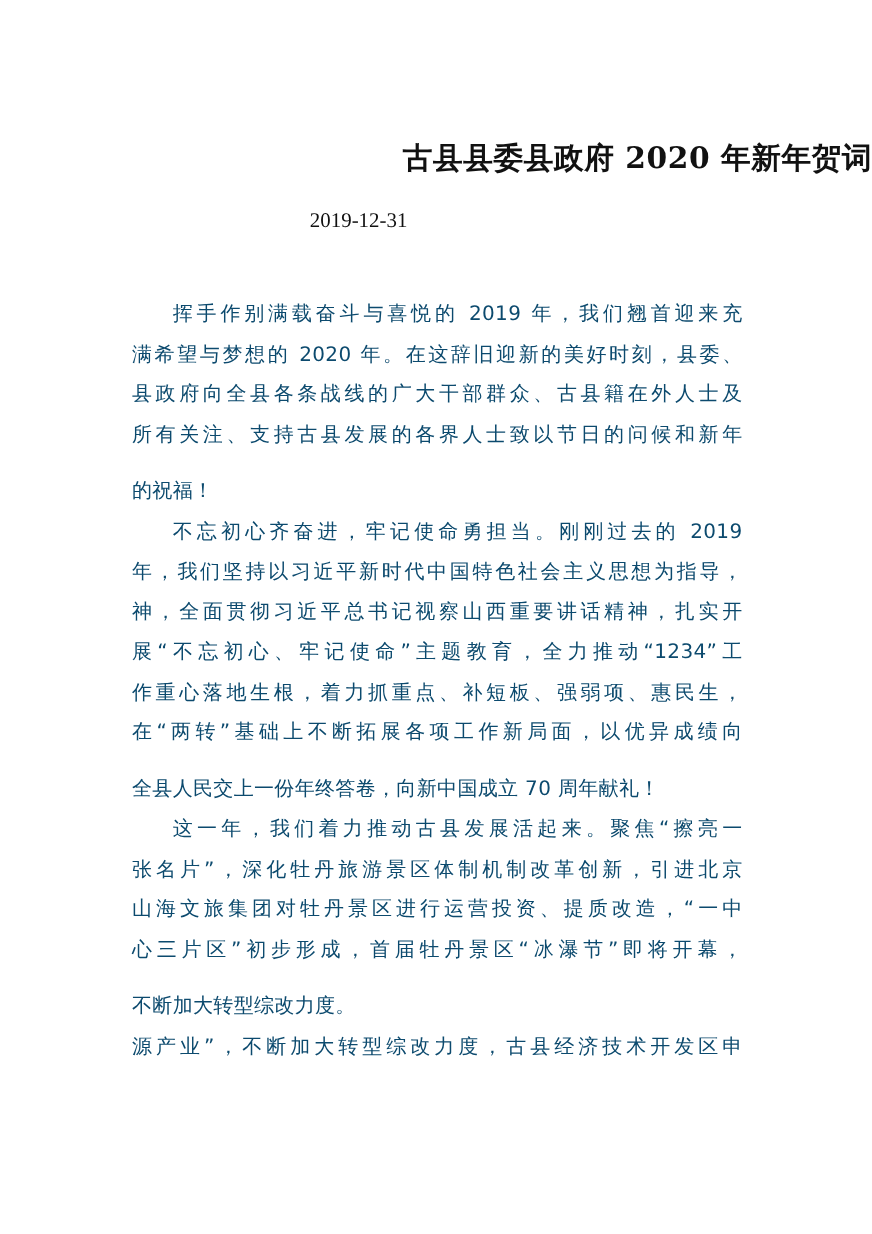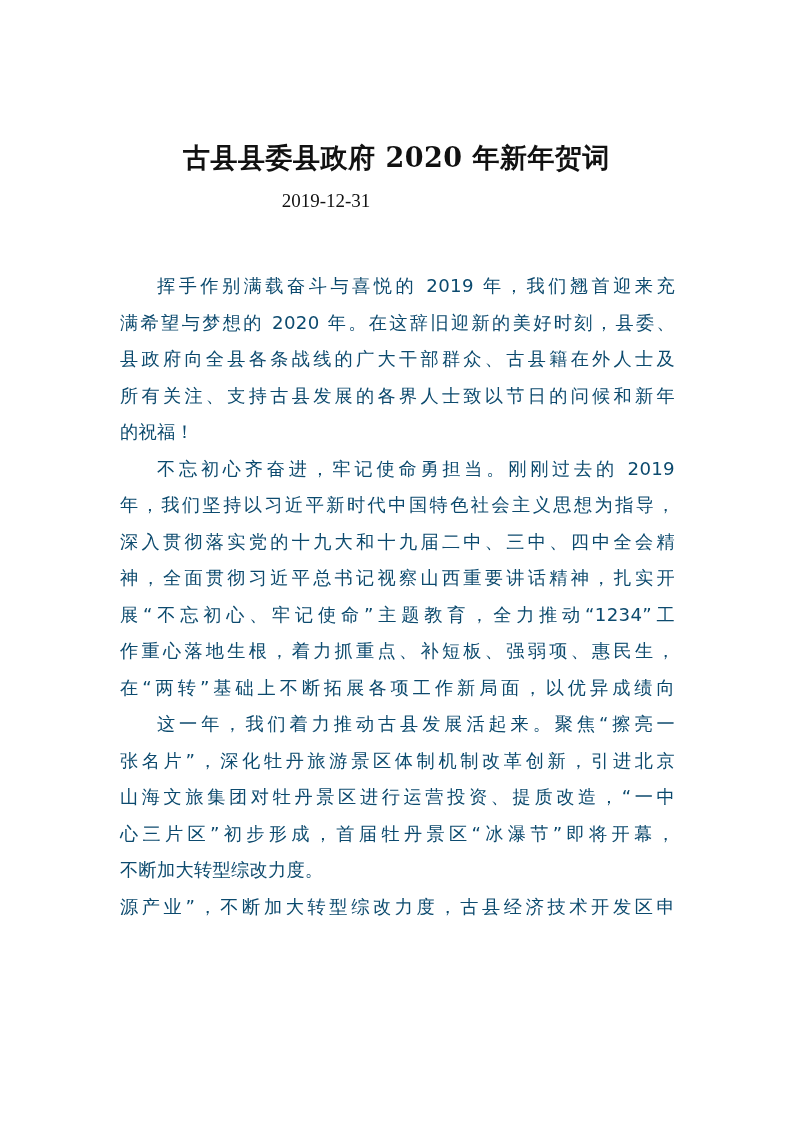--- a/index.html
+++ b/index.html
@@ -1,61 +1,61 @@
 <!DOCTYPE html>
 <html><head>
 <meta charset="utf-8">
 <style>
   html, body { margin: 0; padding: 0; background: #ffffff; }
   body { width: 793px; height: 1122px; position: relative; overflow: hidden; }
   .page { position: absolute; left: 0; top: 0; width: 793px; height: 1122px; background: #fff; }
   .title {
-    position: absolute; left: 0; top: 140px; width: 793px; text-align: center;
+    position: absolute; left: 0; top: 126px; width: 793px; text-align: right;
     font-family: "DejaVu Serif", "Liberation Serif", serif;
     font-weight: bold; font-size: 27px; color: #111; letter-spacing: 0.5px;
   }
   .date {
     position: absolute; left: 0; top: 190px; width: 652px; text-align: center;
     font-family: "Liberation Serif", serif; font-size: 19px; color: #111;
   }
   .body {
     position: absolute; left: 120px; top: 268px; width: 555px;
     font-family: "DejaVu Sans", "Liberation Sans", sans-serif;
     font-size: 18.2px; color: #0c4a6e;
   }
   .line {
     height: 36.5px; line-height: 36.5px; white-space: nowrap;
     text-align: justify; text-align-last: justify; letter-spacing: 0.3px;
   }
   .line.indent { padding-left: 37px; }
-  .line.last { text-align-last: left; }
+  .line.last { text-align-last: left; margin-top: 15px; }
 </style>
 </head>
 <body>
 
 <div class="page">
   <div class="title">古县县委县政府 2020 年新年贺词</div>
   <div class="date">2019-12-31</div>
 
   <div class="body">
     <div>
       <div class="line indent">挥手作别满载奋斗与喜悦的 2019 年，我们翘首迎来充</div>
       <div class="line">满希望与梦想的 2020 年。在这辞旧迎新的美好时刻，县委、</div>
       <div class="line">县政府向全县各条战线的广大干部群众、古县籍在外人士及</div>
       <div class="line">所有关注、支持古县发展的各界人士致以节日的问候和新年</div>
       <div class="line last">的祝福！</div>
     </div>
     <div>
       <div class="line indent">不忘初心齐奋进，牢记使命勇担当。刚刚过去的 2019</div>
       <div class="line">年，我们坚持以习近平新时代中国特色社会主义思想为指导，</div>
-      <div class="line">深入贯彻落实党的十九大和十九届二中、三中、四中全会精</div>
       <div class="line">神，全面贯彻习近平总书记视察山西重要讲话精神，扎实开</div>
       <div class="line">展“不忘初心、牢记使命”主题教育，全力推动“1234”工</div>
       <div class="line">作重心落地生根，着力抓重点、补短板、强弱项、惠民生，</div>
       <div class="line">在“两转”基础上不断拓展各项工作新局面，以优异成绩向</div>
+      <div class="line last">全县人民交上一份年终答卷，向新中国成立 70 周年献礼！</div>
     </div>
     <div>
       <div class="line indent">这一年，我们着力推动古县发展活起来。聚焦“擦亮一</div>
       <div class="line">张名片”，深化牡丹旅游景区体制机制改革创新，引进北京</div>
       <div class="line">山海文旅集团对牡丹景区进行运营投资、提质改造，“一中</div>
       <div class="line">心三片区”初步形成，首届牡丹景区“冰瀑节”即将开幕，</div>
       <div class="line last">不断加大转型综改力度。</div>
     </div>
     <div>
       <div class="line">源产业”，不断加大转型综改力度，古县经济技术开发区申</div>

